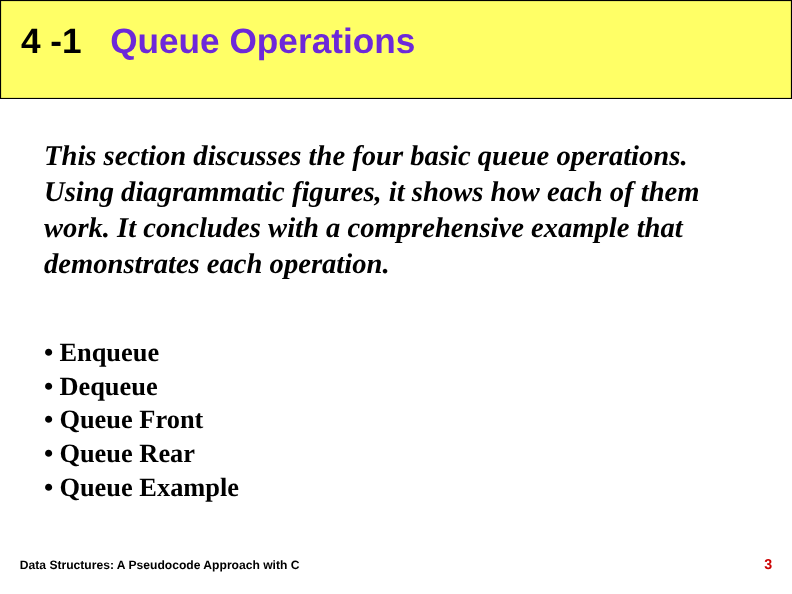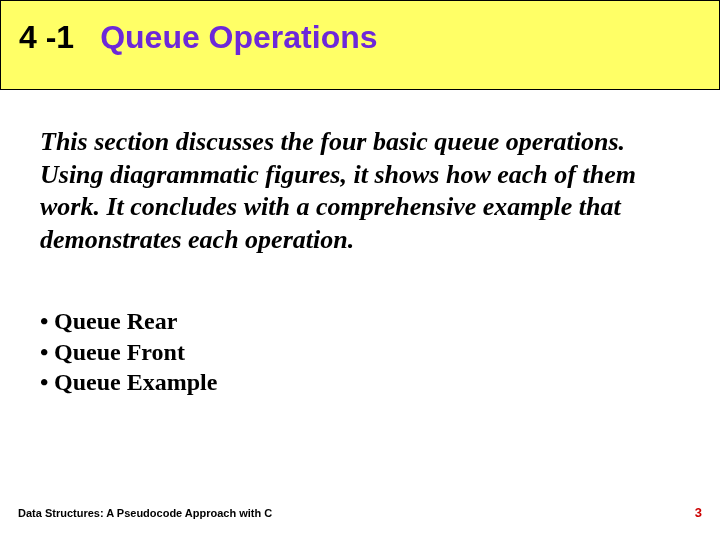--- a/index.html
+++ b/index.html
@@ -80,24 +80,30 @@
 
 <div class="title-bar">
   <span class="section-number">4 -1</span>
   <span class="section-title">Queue Operations</span>
 </div>
 
 <p class="intro">This section discusses the four basic queue operations. Using diagrammatic figures, it shows how each of them work. It concludes with a comprehensive example that demonstrates each operation.</p>
 
 <div class="bullets">
   <div class="item">
-    <span class="bullet-dot">•</span><span>Queue Rear</span>
+    <span class="bullet-dot">•</span><span>Enqueue</span>
+  </div>
+  <div class="item">
+    <span class="bullet-dot">•</span><span>Dequeue</span>
   </div>
   <div class="item">
     <span class="bullet-dot">•</span><span>Queue Front</span>
+  </div>
+  <div class="item">
+    <span class="bullet-dot">•</span><span>Queue Rear</span>
   </div>
   <div class="item">
     <span class="bullet-dot">•</span><span>Queue Example</span>
   </div>
 </div>
 
 <div class="footer">
   <span class="book">Data Structures: A Pseudocode Approach with C</span>
   <span class="page">3</span>
 </div>

